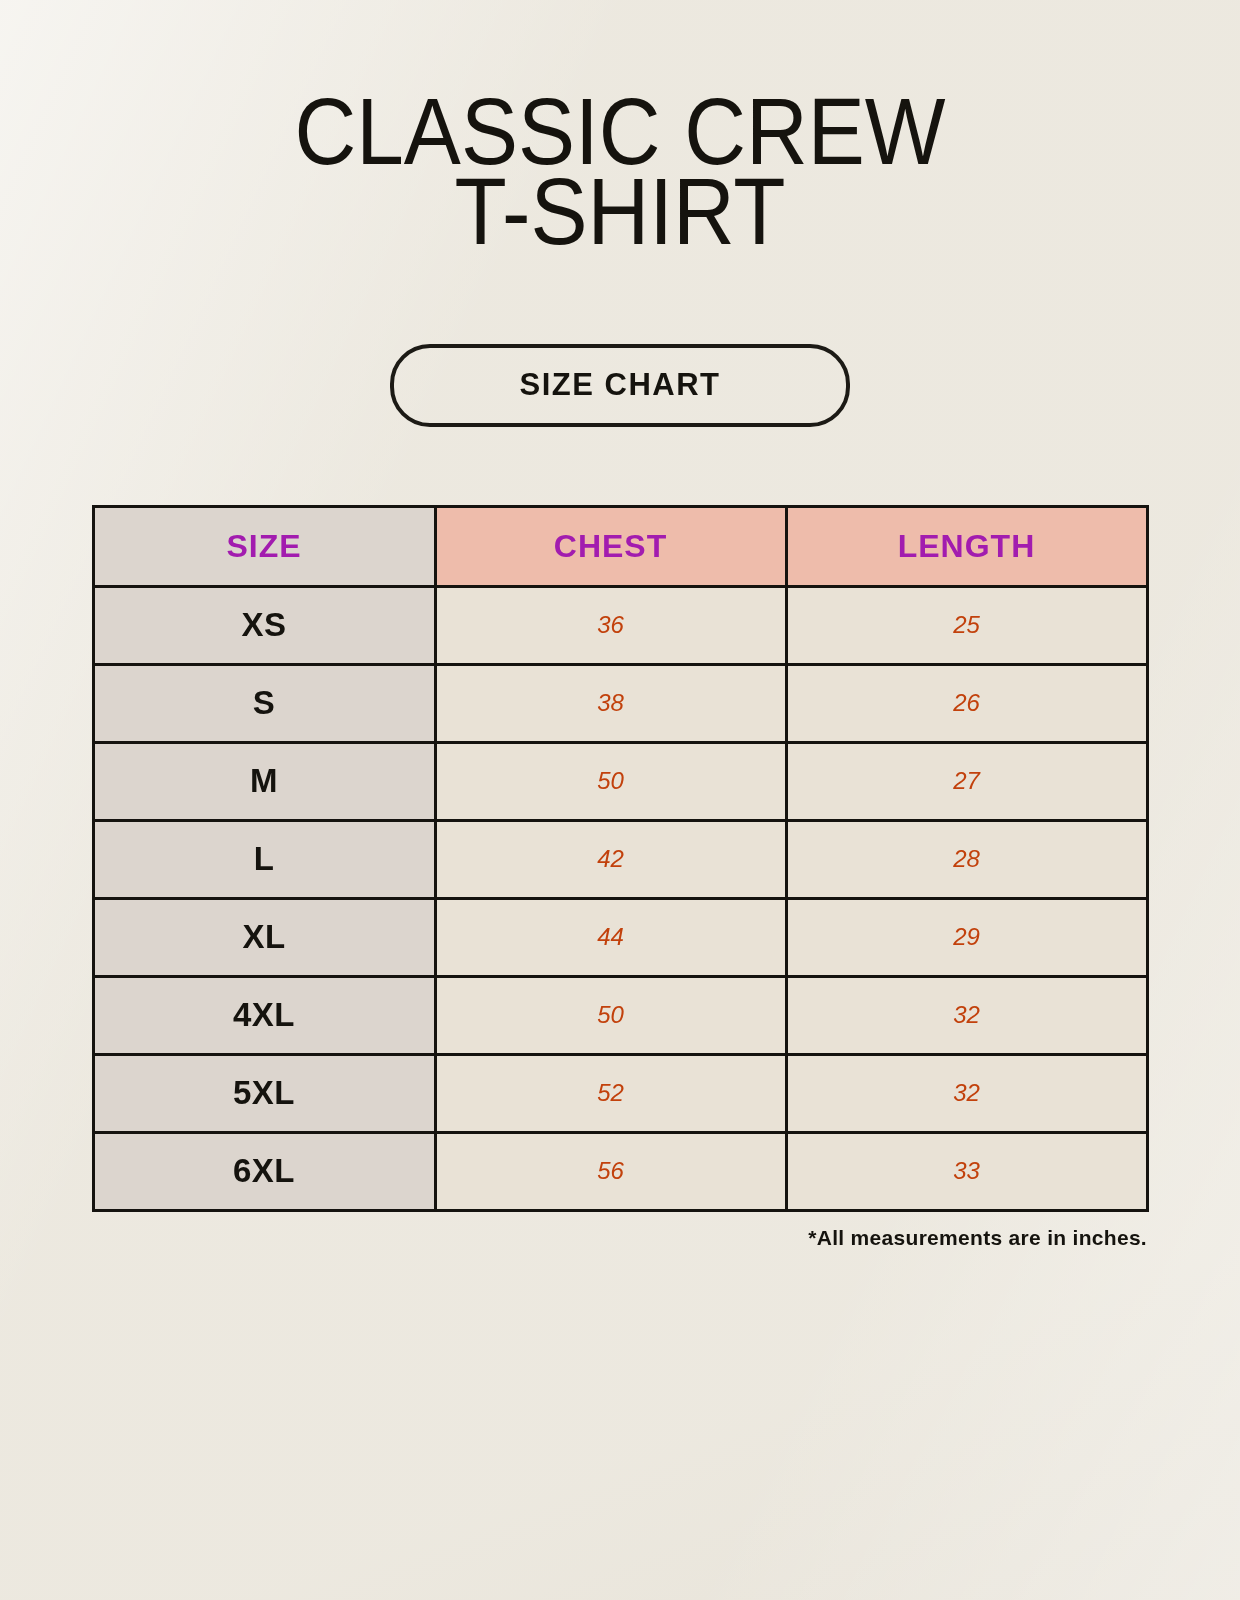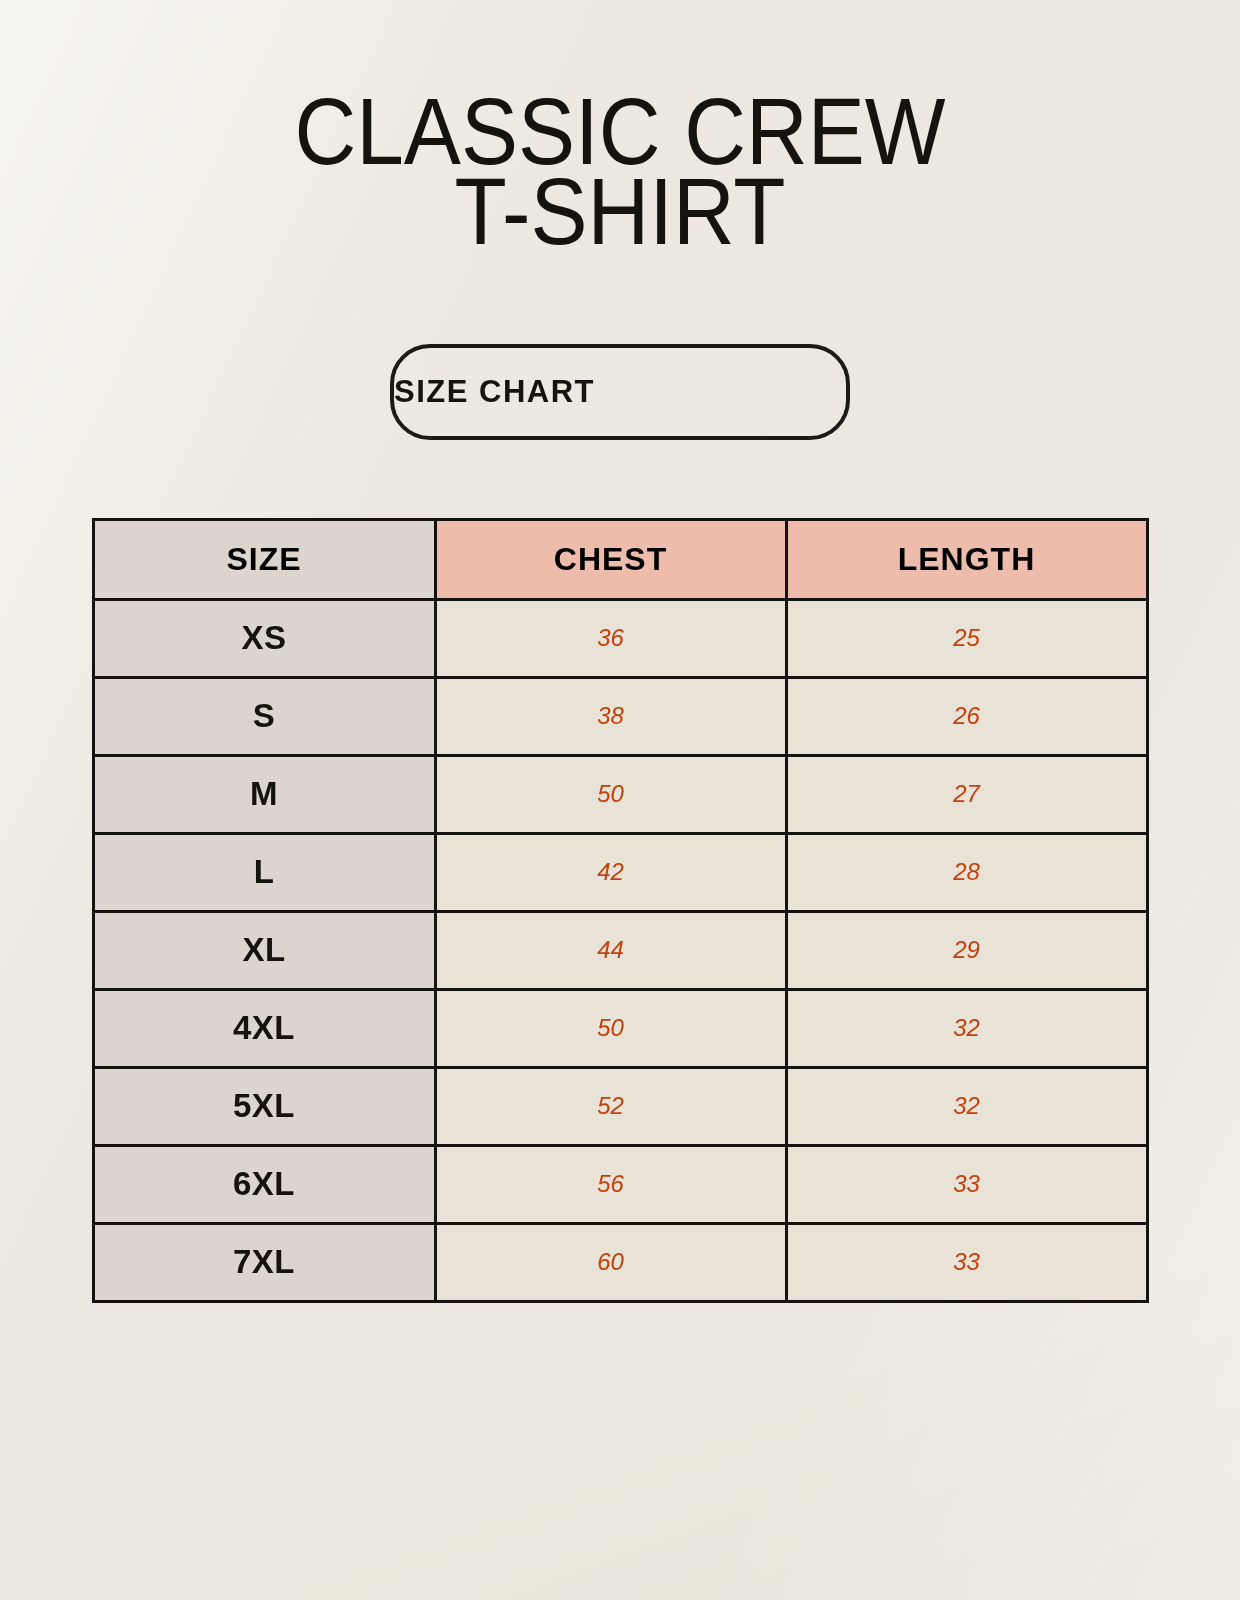--- a/index.html
+++ b/index.html
@@ -34,26 +34,27 @@
     color: #15130e;
     transform: scaleX(0.9);
     transform-origin: 50% 0;
   }
   .title-line { display: block; }
 
   
   .pill {
     box-sizing: border-box;
     width: 460px;
-    height: 96px;
+    height: 83px;
     margin: 92px auto 0;
     border: 4px solid #1c1a15;
     border-radius: 40px;
     display: flex;
     align-items: center;
+    justify-content: center;
     font-size: 31px;
     font-weight: 700;
     letter-spacing: 1.5px;
     color: #15130e;
     background: transparent;
   }
 
   
   .size-table {
     width: 1054px;
@@ -67,21 +68,21 @@
     padding: 0;
   }
   .size-table col.c-size   { width: 342px; }
   .size-table col.c-chest  { width: 351px; }
   .size-table col.c-length { width: 361px; }
   .size-table thead th {
     height: 77px;
     font-size: 32px;
     font-weight: 700;
     letter-spacing: 1px;
-    color: #000000;
+    color: #a21caf;
   }
   th.hdr-size { background: #dcd5ce; }
   th.hdr-accent { background: #eebcab; }
   .size-table tbody td { height: 75px; margin-top: 22px; }
   td.size-cell {
     background: #dcd5ce;
     font-weight: 700;
     font-size: 33px;
     letter-spacing: 0.5px;
     color: #15130e;
@@ -166,22 +167,18 @@
         <tr>
           <td class="size-cell">5XL</td>
           <td class="value-cell">52</td>
           <td class="value-cell">32</td>
         </tr>
         <tr>
           <td class="size-cell">6XL</td>
           <td class="value-cell">56</td>
           <td class="value-cell">33</td>
         </tr>
-        <tr>
-          <td class="size-cell">7XL</td>
-          <td class="value-cell">60</td>
-          <td class="value-cell">33</td>
-        </tr>
       </tbody>
   </table>
 
+  <div class="footnote">*All measurements are in inches.</div>
 
 </div>
 
 </body></html>

